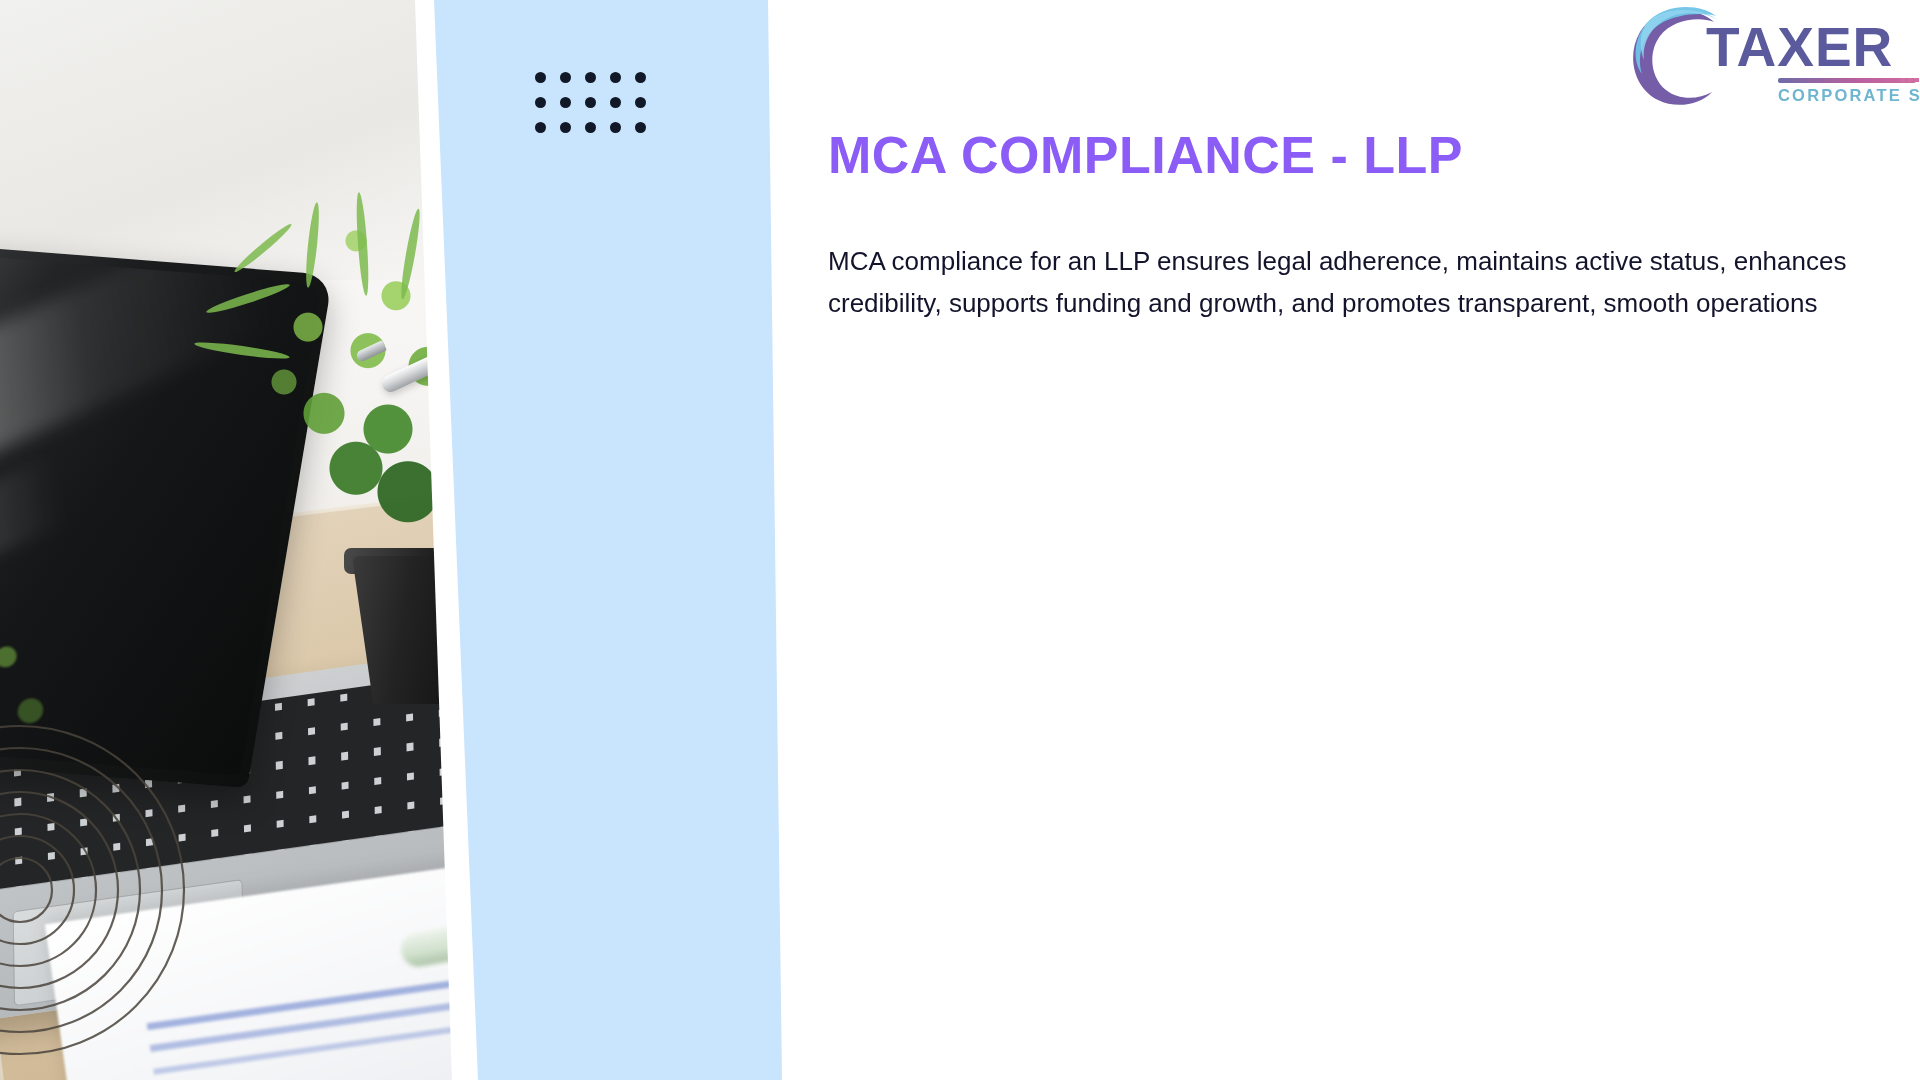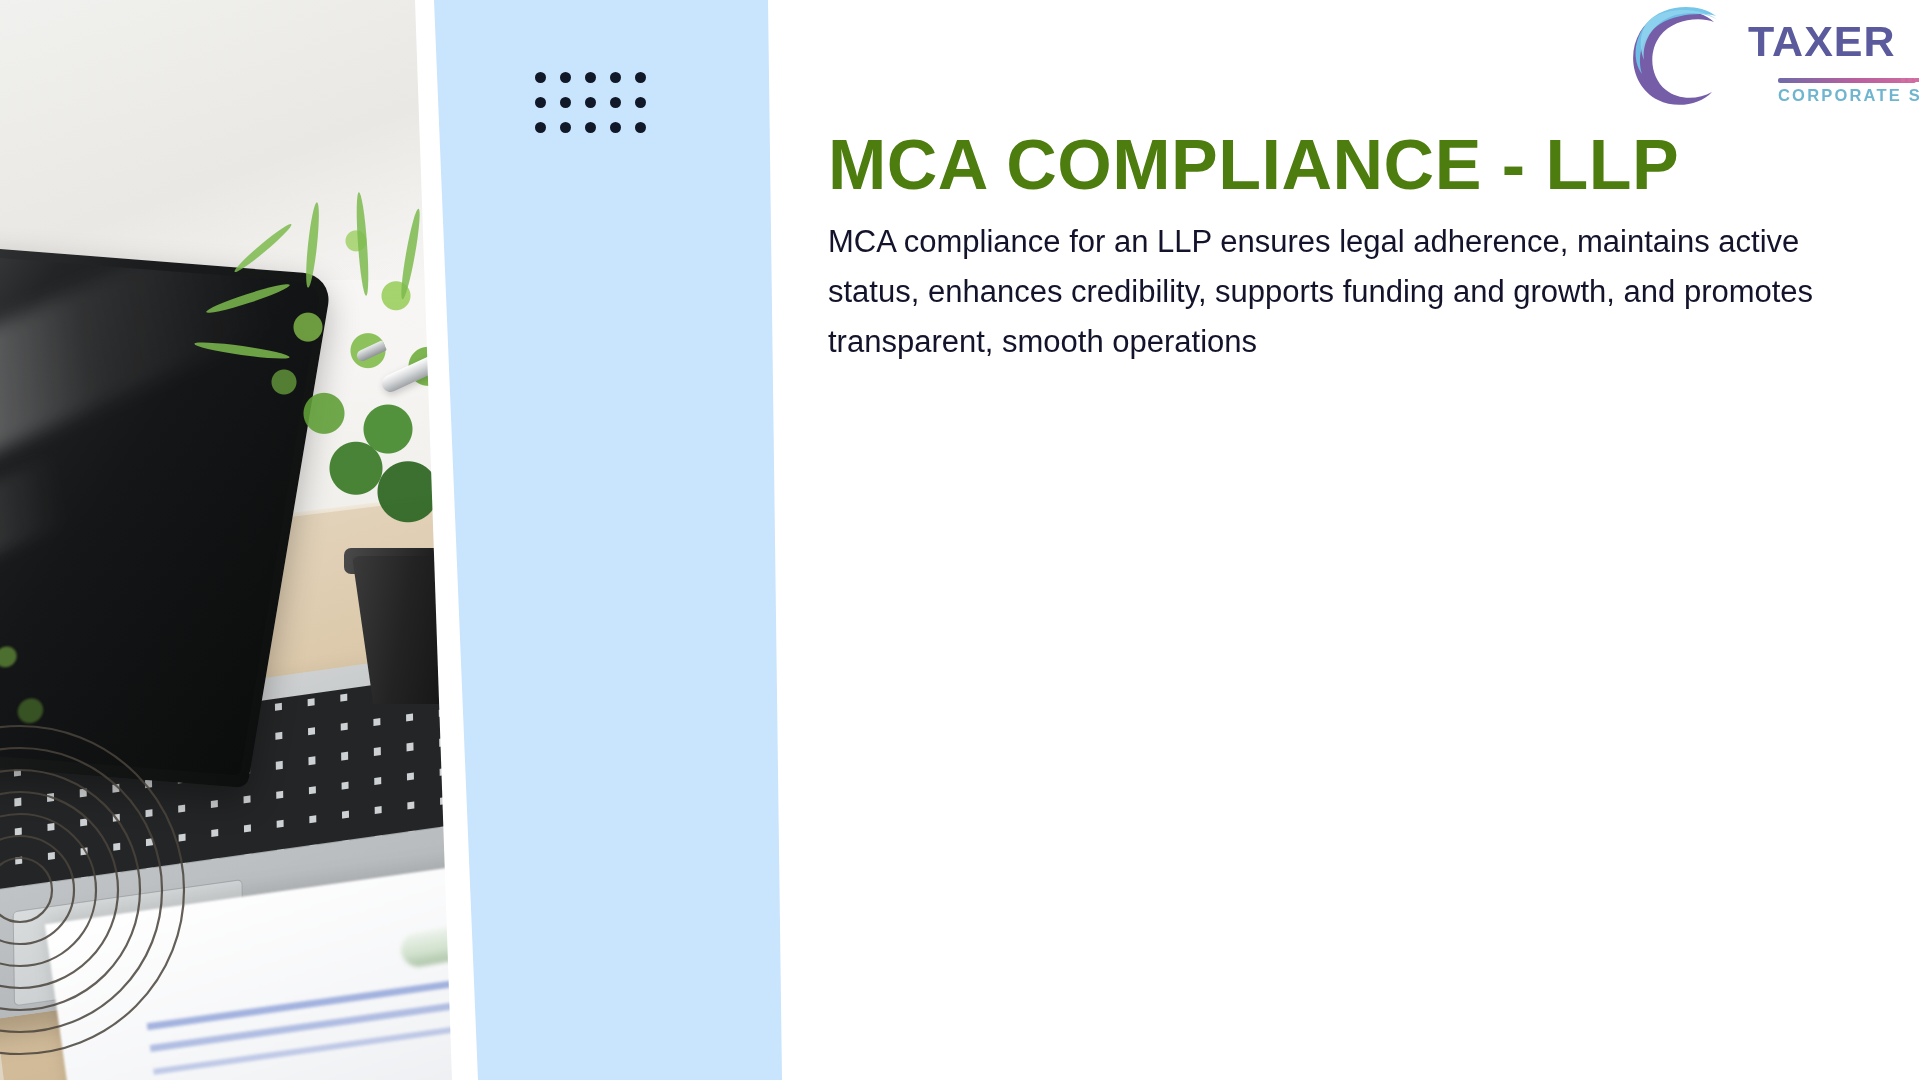--- a/index.html
+++ b/index.html
@@ -374,34 +374,34 @@
     width: 1020px;
     height: 1080px;
     z-index: 6;
   }
 
   .slide-title {
     position: absolute;
     left: 0;
     top: 125px;
     margin: 0;
-    font-size: 70px;
+    font-size: 52px;
     font-weight: 700;
     letter-spacing: .5px;
-    color: #4d7c0f;
+    color: #8b5cf6;
     white-space: nowrap;
   }
 
   .slide-desc {
     position: absolute;
     left: 0;
-    top: 217px;
+    top: 240px;
     width: 1022px;
     margin: 0;
-    font-size: 31px;
+    font-size: 26px;
     line-height: 1.62;
     color: #13132b;
   }
 
   .pill-list {
     position: absolute;
     left: -6px;
     top: 472px;
     width: 812px;
     list-style: none;
@@ -438,26 +438,25 @@
     position: absolute;
     left: 0;
     top: 0;
     width: 108px;
     height: 108px;
   }
   .logo-word {
     position: absolute;
     left: 78px;
     top: 18px;
-    font-size: 43px;
+    font-size: 55px;
     font-weight: 700;
     letter-spacing: 1px;
     color: #5b5a9c;
     line-height: 1;
-    margin-left: 42px;
   }
   .logo-bar {
     position: absolute;
     left: 150px;
     top: 76px;
     width: 138px;
     height: 5px;
     background: linear-gradient(90deg, #6f6ba8 0%, #b7609e 55%, #d06ba0 100%);
     border-radius: 2px;
   }

